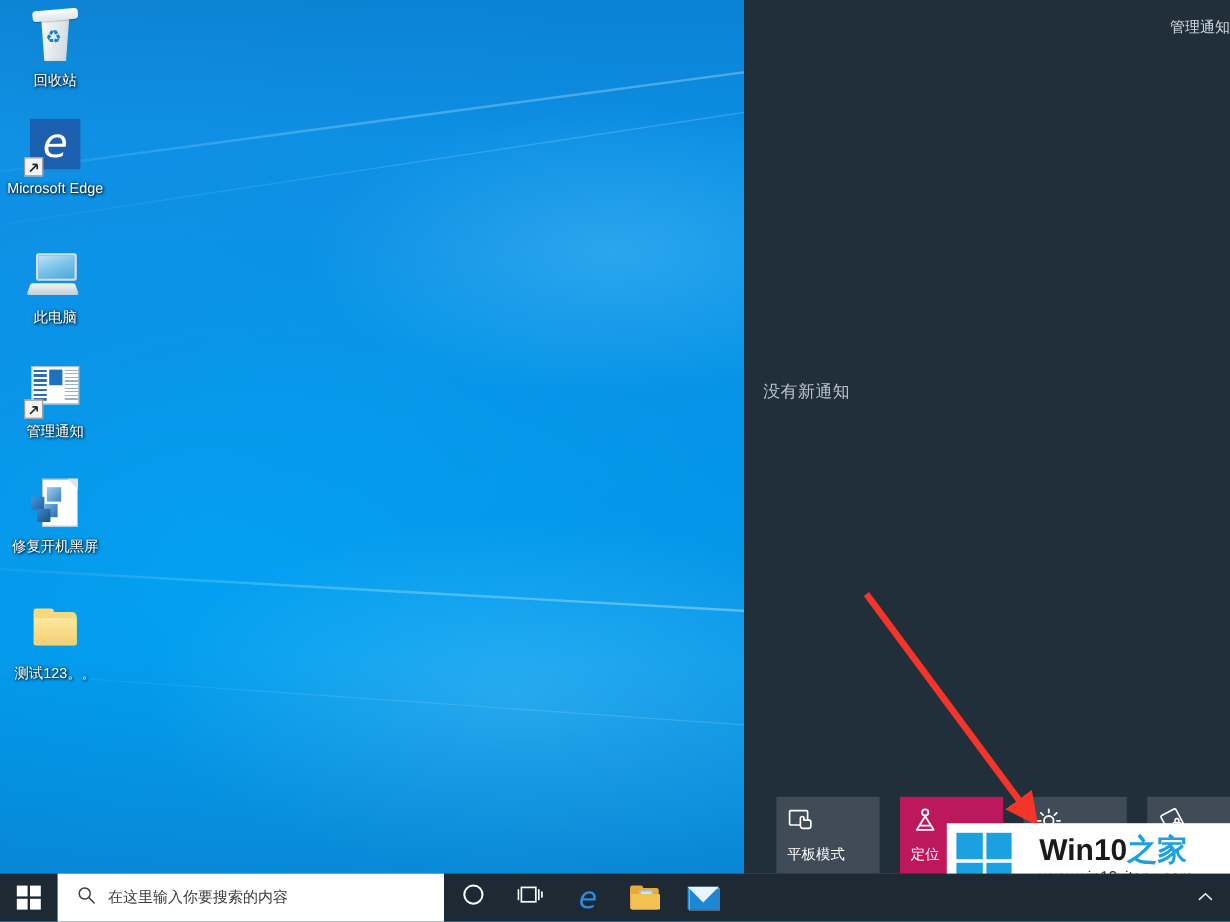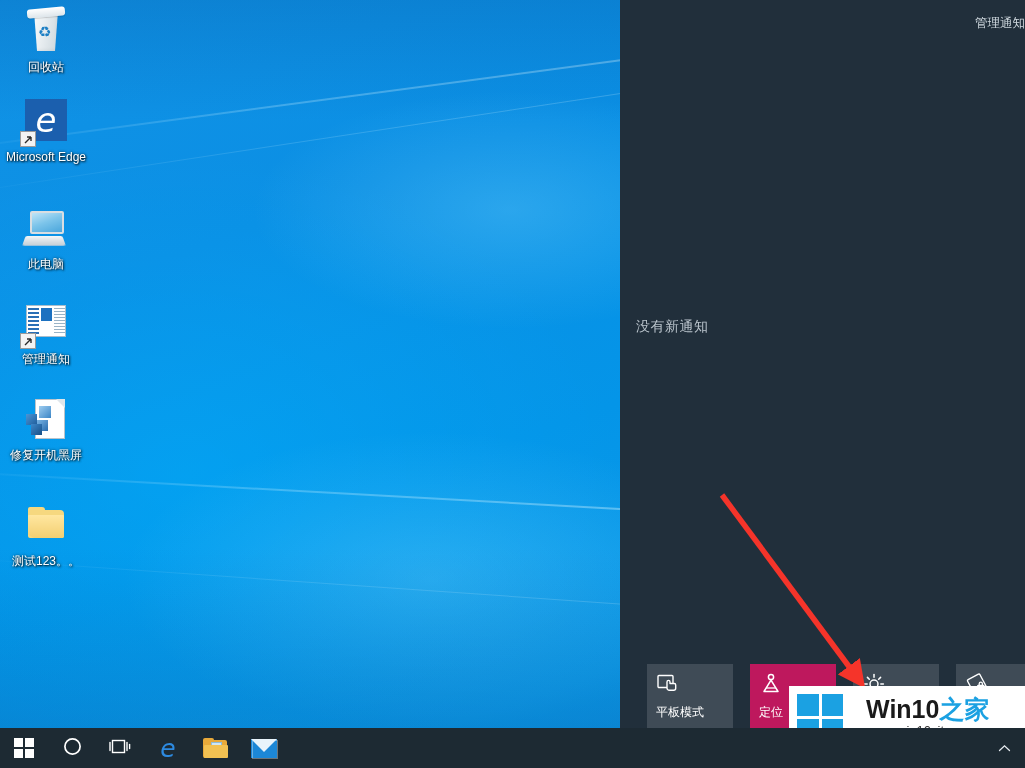--- a/index.html
+++ b/index.html
@@ -582,20 +582,29 @@
 
     <div id="start-button">
       <div id="start-logo">
         <i></i>
           <i></i>
           <i></i>
           <i></i>
       </div>
     </div>
 
+    <div id="search-box">
+      <span>
+        <svg width="16" height="16" viewBox="0 0 16 16">
+          <circle cx="6.6" cy="6.6" r="4.6" fill="none" stroke="#3b3b3b" stroke-width="1.2"></circle>
+          <path d="M10 10 L14.5 14.5" stroke="#3b3b3b" stroke-width="1.2" stroke-linecap="round"></path>
+        </svg>
+      </span>
+      <span id="search-placeholder">在这里输入你要搜索的内容</span>
+    </div>
 
     <div class="tb-btn">
       <span>
         <svg width="19" height="19" viewBox="0 0 19 19">
           <circle cx="9.5" cy="9.5" r="7.6" fill="none" stroke="#ffffff" stroke-width="1.7"></circle>
         </svg>
       </span>
     </div>
 
     <div class="tb-btn">

